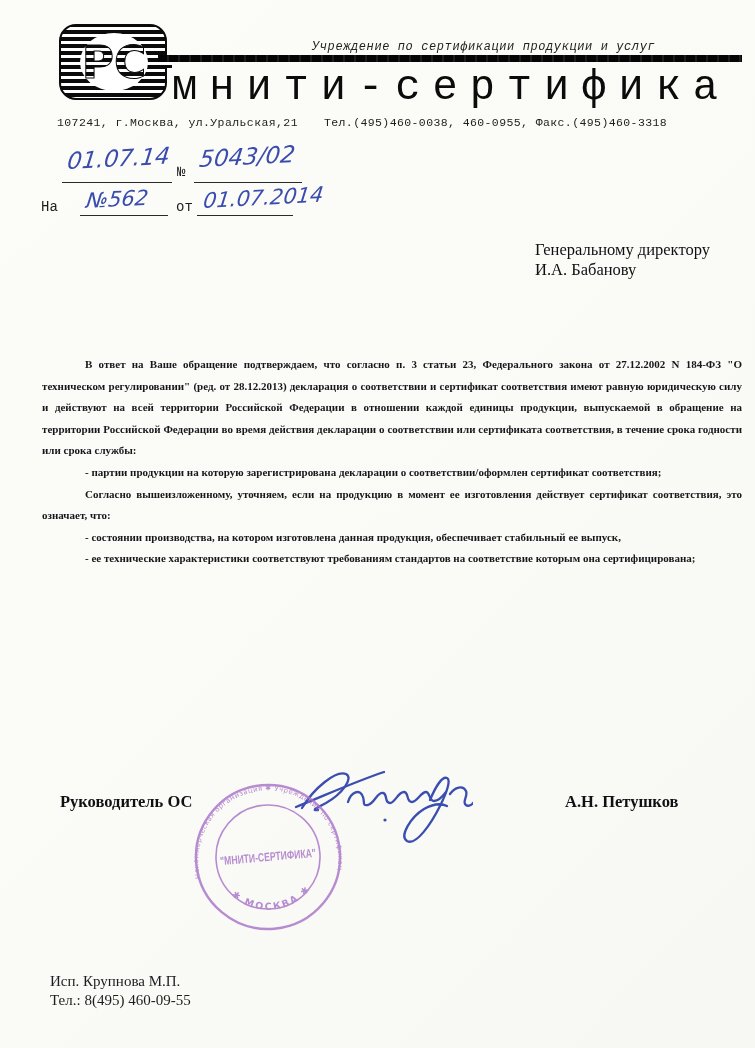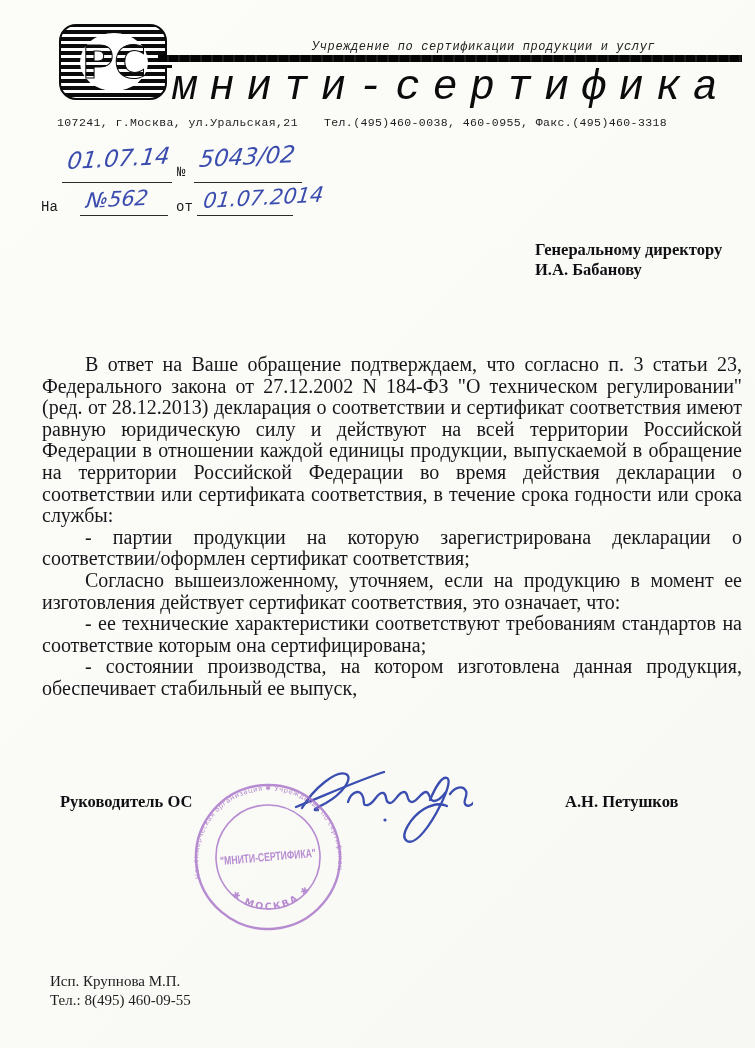--- a/index.html
+++ b/index.html
@@ -22,21 +22,21 @@
     color:#222;white-space:nowrap;margin-left:16px;
   }
   .divider-bar{
     left:158px;top:55px;width:584px;height:7px;
     background:repeating-linear-gradient(90deg,#050505 0 9px,#1e1e1e 9px 11px);
   }
   .org-title{
     left:172px;top:64px;
     font-family:"Liberation Mono", monospace;
     font-size:42px;letter-spacing:12px;
-    color:#0b0b0b;white-space:nowrap;font-style:italic;
+    color:#0b0b0b;white-space:nowrap;
   }
   .address-row{
     left:57px;top:116px;white-space:nowrap;
     font-family:"Liberation Mono", monospace;
     font-size:11.5px;letter-spacing:0.4px;color:#1d1d1f;
   }
   .address-row .gap{display:inline-block;width:26px;}
 
   
   .hand{
@@ -49,29 +49,29 @@
   }
   .uline{border-bottom:1.4px solid #2a2a2a;height:1px;}
   .ref-label{
     font-family:"Liberation Mono", monospace;
     font-size:14px;color:#1c1c1e;white-space:nowrap;
   }
 
   
   .recipient{
     left:535px;top:240px;
-    font-weight:bold;font-size:16.5px;line-height:19.5px;
+    font-weight:normal;font-size:16.5px;line-height:19.5px;
     color:#101014;white-space:nowrap;
   }
 
   
   .body-text{
     left:42px;top:354px;width:700px;
-    font-size:20px;line-height:21.6px;
-    text-align:justify;color:#17171b;
+    font-size:11px;line-height:21.6px;
+    text-align:justify;color:#17171b;font-weight:bold;
   }
   .body-text p{margin:0;text-indent:43px;}
 
   
   .sig-title{left:60px;top:792px;font-weight:bold;font-size:16.5px;white-space:nowrap;color:#101014;}
   .sig-name{left:565px;top:792px;font-weight:bold;font-size:16.5px;white-space:nowrap;color:#101014;text-align:center;}
 
   
   .footer{
     left:50px;top:972px;
@@ -121,22 +121,22 @@
 
   <div class="abs recipient">
     <div>Генеральному директору</div>
     <div>И.А. Бабанову</div>
   </div>
 
   <div class="abs body-text">
     <p>В ответ на Ваше обращение подтверждаем, что согласно п. 3 статьи 23, Федерального закона от 27.12.2002 N 184-ФЗ "О техническом регулировании" (ред. от 28.12.2013) декларация о соответствии и сертификат соответствия имеют равную юридическую силу и действуют на всей территории Российской Федерации в отношении каждой единицы продукции, выпускаемой в обращение на территории Российской Федерации во время действия декларации о соответствии или сертификата соответствия, в течение срока годности или срока службы:</p>
     <p>- партии продукции на которую зарегистрирована декларации о соответствии/оформлен сертификат соответствия;</p>
     <p>Согласно вышеизложенному, уточняем, если на продукцию в момент ее изготовления действует сертификат соответствия, это означает, что:</p>
+    <p>- состоянии производства, на котором изготовлена данная продукция, обеспечивает стабильный ее выпуск,</p>
     <p>- ее технические характеристики соответствуют требованиям стандартов на соответствие которым она сертифицирована;</p>
-    <p>- состоянии производства, на котором изготовлена данная продукция, обеспечивает стабильный ее выпуск,</p>
   </div>
 
   <div class="abs sig-title">Руководитель ОС</div>
   <div class="abs sig-name">А.Н. Петушков</div>
 
   <svg class="abs" style="left:288px;top:750px;" width="185" height="115" viewBox="0 0 185 115">
     <g fill="none" stroke="#3a4db0" stroke-width="2.3" stroke-linecap="round" stroke-linejoin="round">
       <path d="M14,58 C26,38 48,20 58,24 C66,28 54,44 38,53 C28,58 23,61 30,60"></path>
       <path d="M8,57 C38,45 66,32 96,22"></path>
       <path d="M60,52 c3,-10 12,-14 15,-5 c2,6 -1,9 5,8 c7,-2 9,-13 15,-12 c5,1 1,10 7,10 c5,0 8,-11 14,-11 c5,0 2,10 8,10 c5,0 9,-10 14,-10 c4,0 3,9 8,9 c5,0 9,-5 12,-9"></path>

